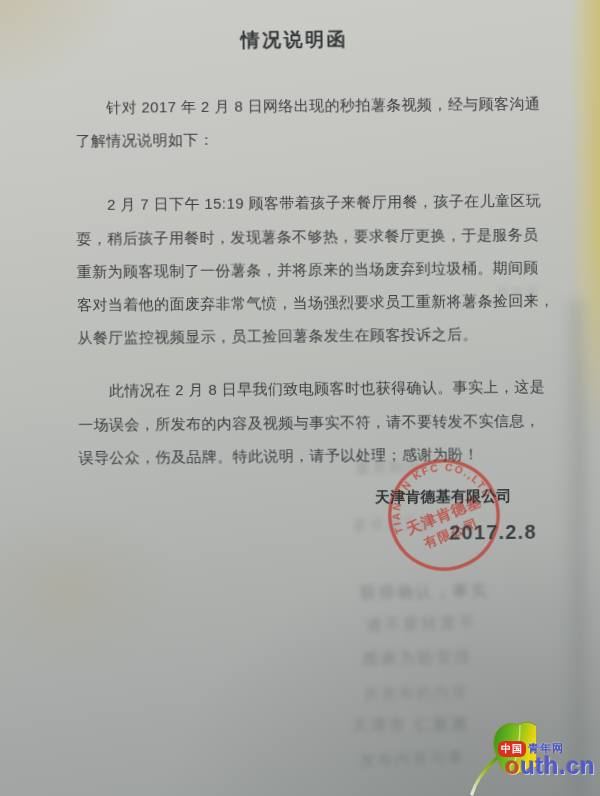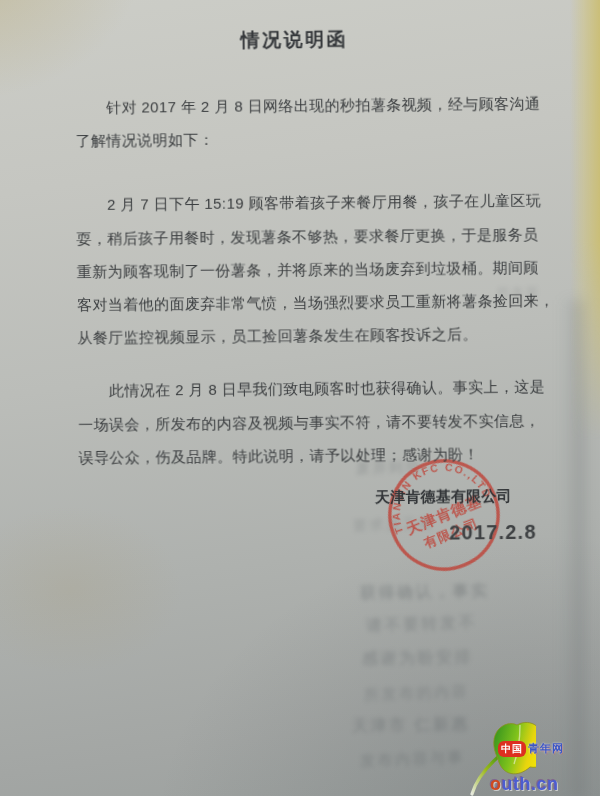--- a/index.html
+++ b/index.html
@@ -44,22 +44,22 @@
   .stamp .cjk2{fill:#bf4237;font-size:13px;font-weight:bold;letter-spacing:1.5px;text-anchor:middle;}
   
   .ghost{position:absolute;z-index:3;color:#565c60;filter:blur(2px);letter-spacing:2.5px;white-space:nowrap;font-weight:bold;}
   
   .watermark{position:absolute;left:462px;top:716px;width:138px;height:80px;z-index:10;filter:blur(0.25px);}
   .wm-leaf{position:absolute;left:0;top:0;width:74px;height:80px;}
   .wm-badges{position:absolute;left:36px;top:22px;white-space:nowrap;}
   .badge-cn{display:inline-block;background:#dd2f20;color:#fff;font-size:10px;font-weight:bold;padding:1px 3px;border-radius:6px;letter-spacing:1px;}
   .badge-rest{color:#3c56c4;font-size:11px;font-weight:bold;letter-spacing:1px;margin-left:2px;
               text-shadow:0 0 2px rgba(255,255,255,.85),1px 1px 0 rgba(200,60,60,.35);margin-top:32px;}
-  .wm-site{position:absolute;left:28px;top:36px;font-size:18px;font-weight:bold;letter-spacing:.5px;white-space:nowrap;
-           text-shadow:1px 1px 0 rgba(255,255,255,.55),-1px -1px 0 rgba(110,50,140,.45);margin-top:22px;}
+  .wm-site{position:absolute;left:43px;top:36px;font-size:24px;font-weight:bold;letter-spacing:.5px;white-space:nowrap;
+           text-shadow:1px 1px 0 rgba(255,255,255,.55),-1px -1px 0 rgba(110,50,140,.45);}
   .site-first{color:#cf4a1f;}
   .site-rest{color:#4c5dd0;}
 </style>
 </head>
 <body>
 
 <div class="scene">
 
   <div class="edge-shadow"></div>
   <div class="edge-strip"></div>

